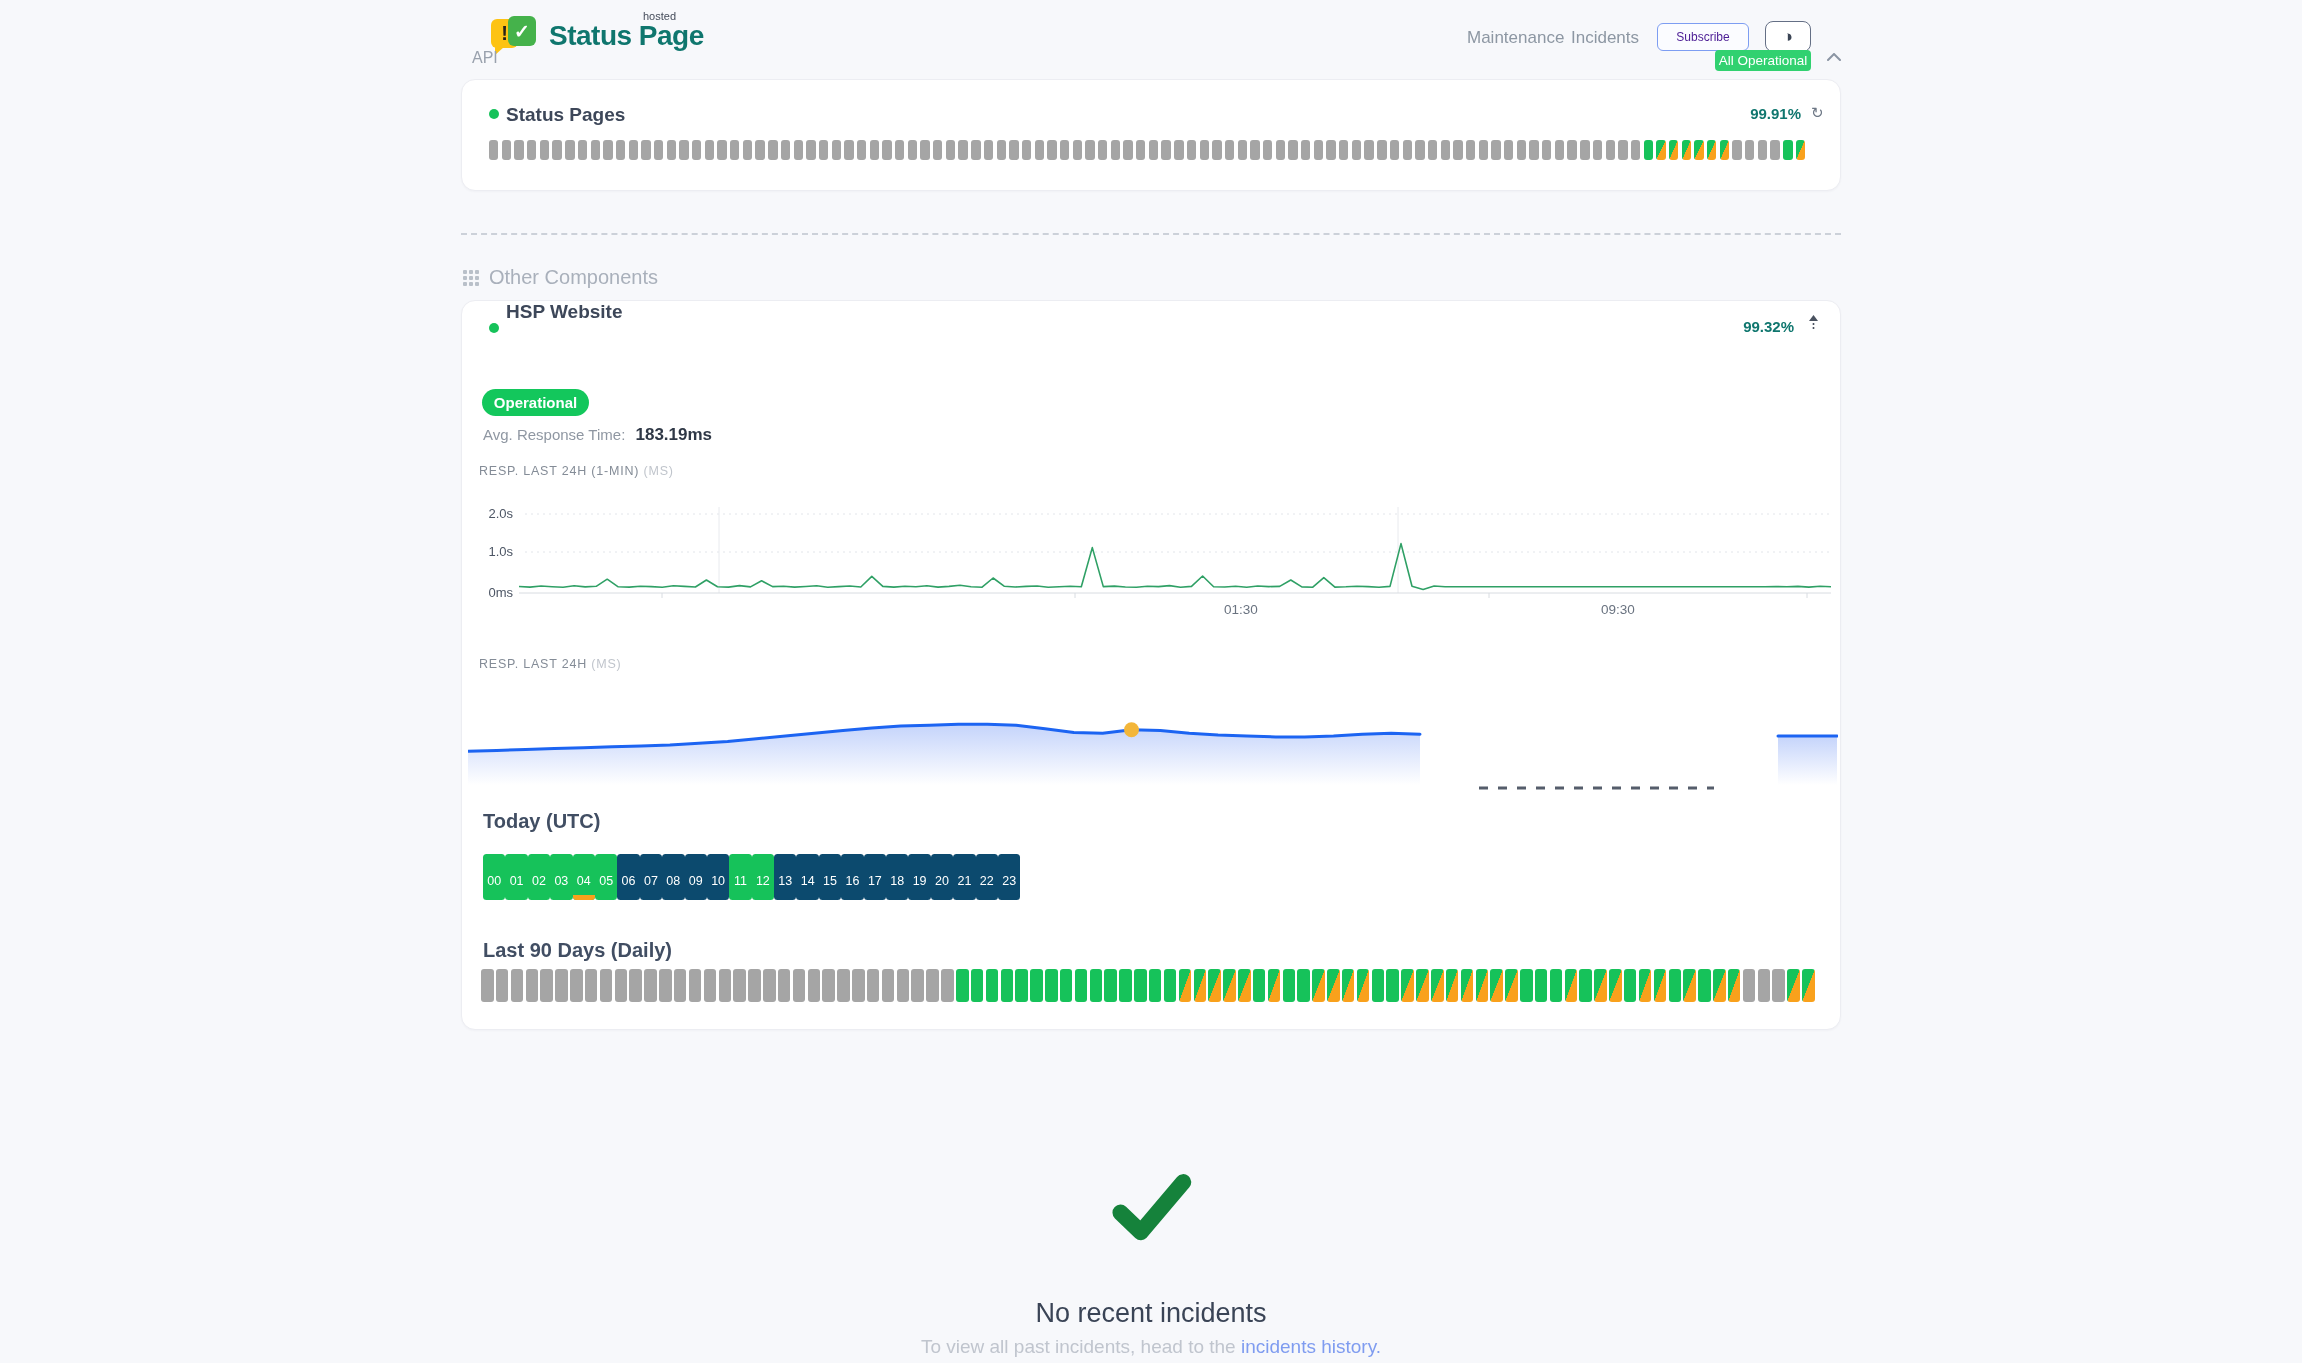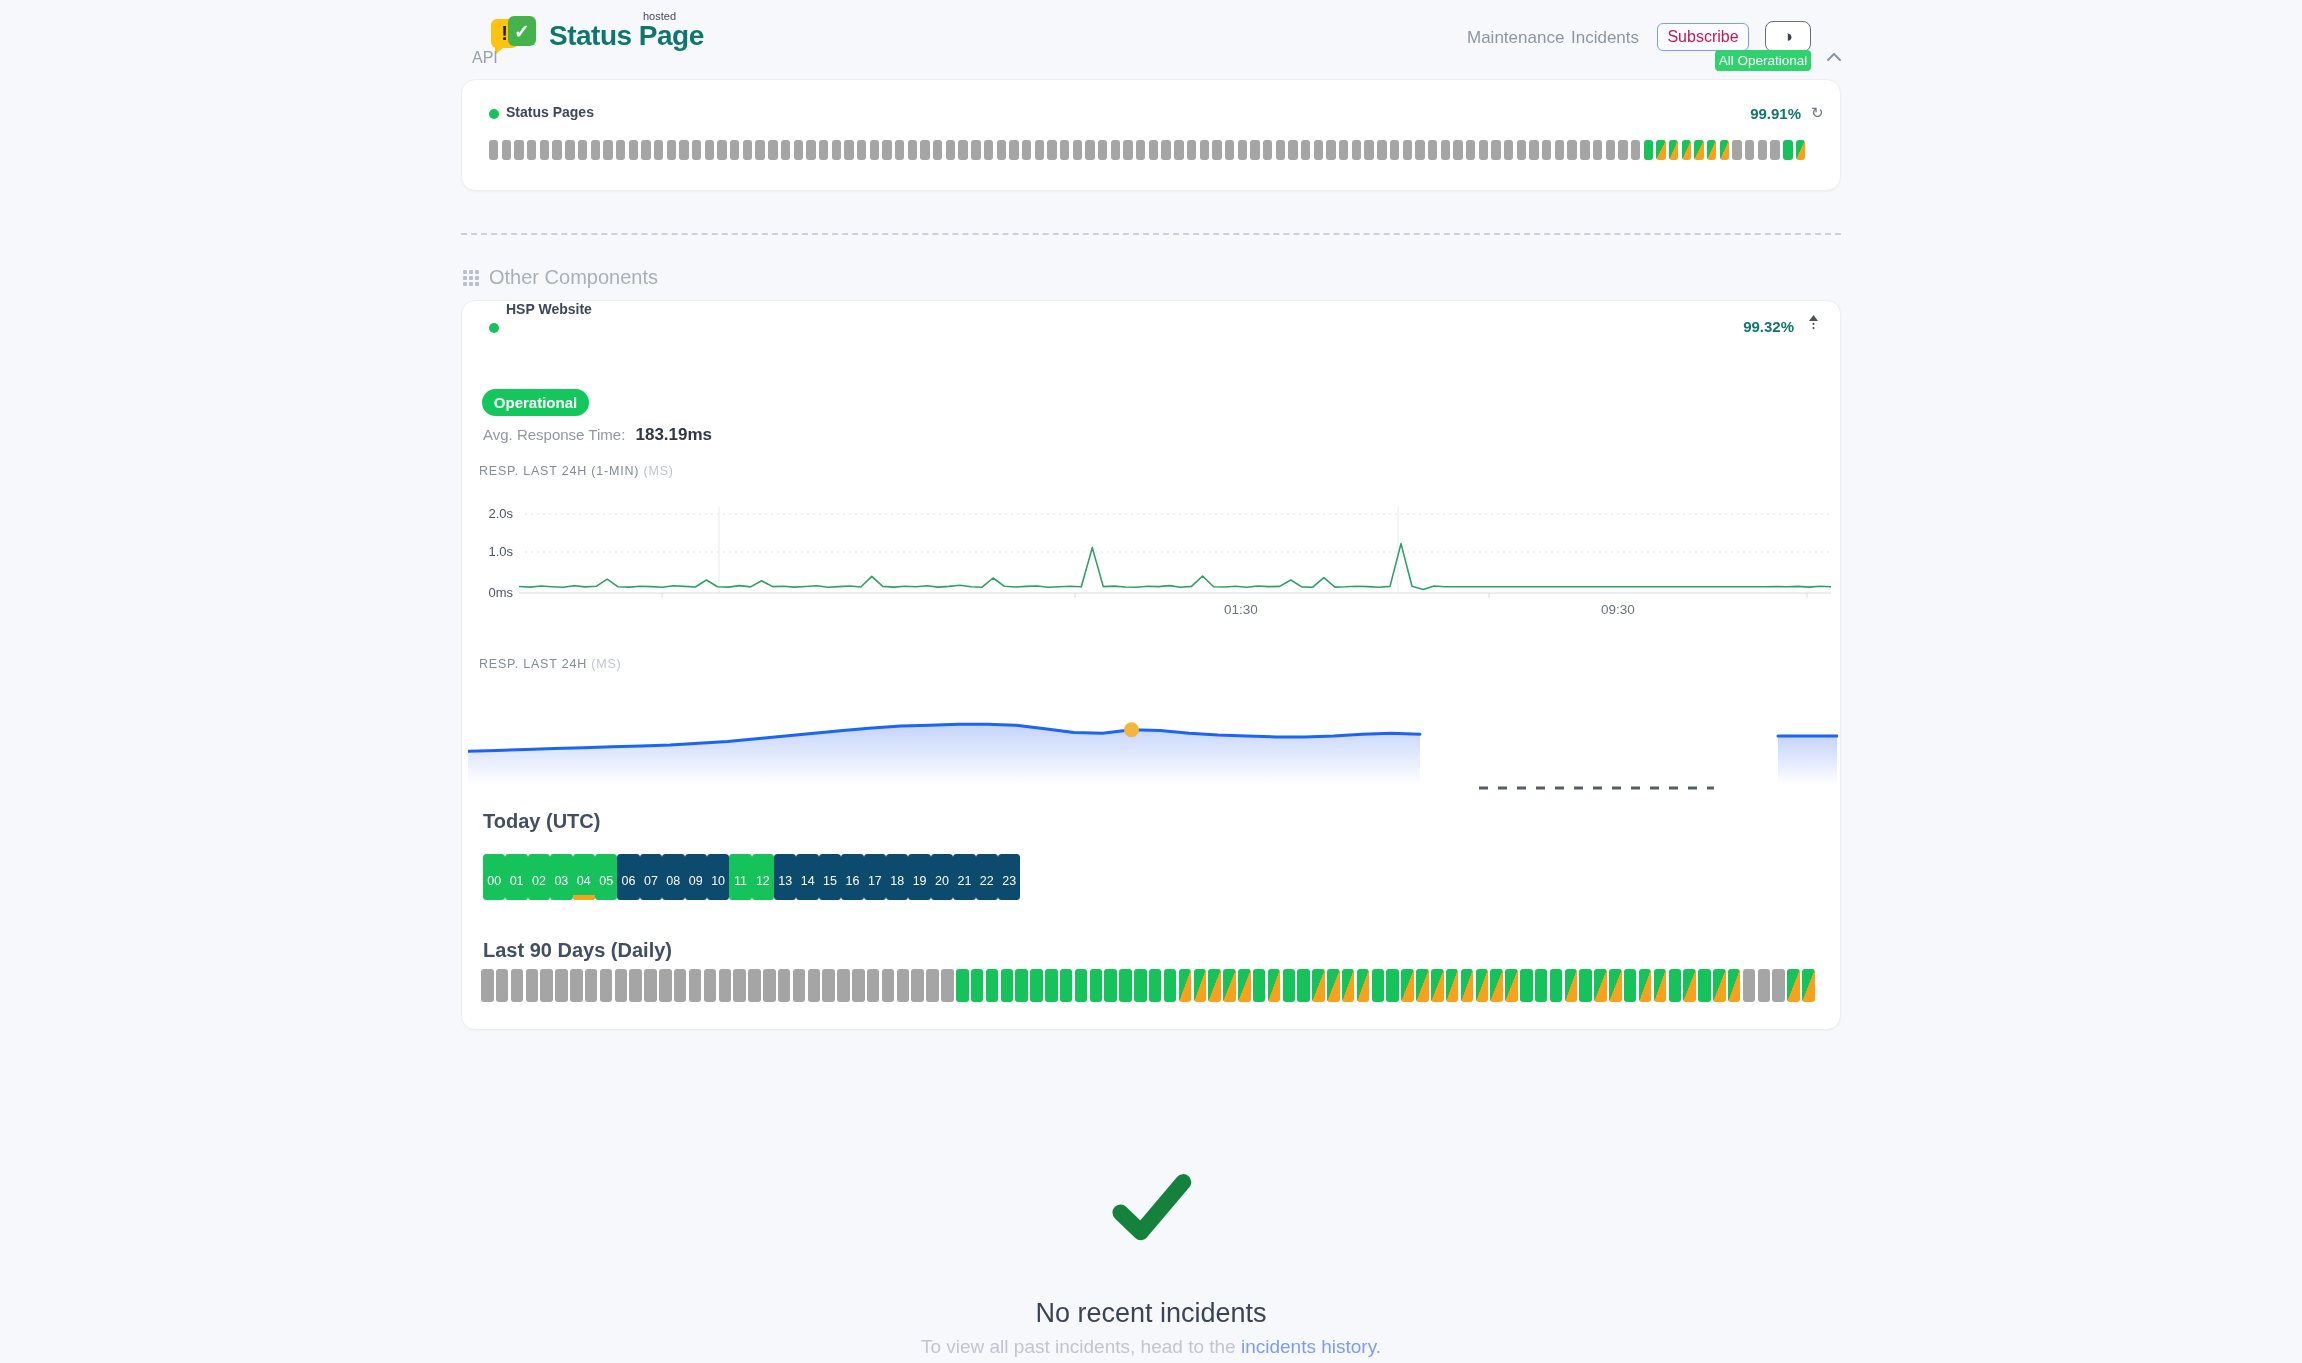--- a/index.html
+++ b/index.html
@@ -20,21 +20,21 @@
                  display:flex; align-items:center; justify-content:center; }
   .logo-text { position:absolute; left:58px; top:8px; font-size:28px; font-weight:700;
                color:#0f766e; letter-spacing:-0.5px; white-space:nowrap; }
   .logo-sup  { position:absolute; left:152px; top:-2px; font-size:11px; color:#454c5a; }
 
   .nav-item { position:absolute; top:28px; font-size:17px; color:#8d97a3; cursor:pointer; white-space:nowrap; }
   .nav-maintenance { left:1006px; }
   .nav-incidents   { left:1110px; }
   .subscribe { position:absolute; left:1196px; top:23px; width:92px; height:28px;
                border:1px solid #7d9df2; border-radius:6px; background:#fbfcff;
-               color:#be185d; font-size:16px; font-family:inherit; cursor:pointer; }
+               color:#4c1d95; font-size:12px; font-family:inherit; cursor:pointer; }
   .theme-btn { position:absolute; left:1304px; top:21px; width:46px; height:31px;
                border:1px solid #646f85; border-radius:8px; background:#fff; cursor:pointer;
                display:flex; align-items:center; justify-content:center; }
   .theme-btn span { font-size:17px; color:#3a4454; line-height:1; }
   .badge { position:absolute; left:1254px; top:50px; width:96px; height:21px; background:#31d170;
            border-radius:4px; color:#fff; font-size:13.5px; display:flex; align-items:center;
            justify-content:center; white-space:nowrap; }
   .chev  { position:absolute; left:1366px; top:53px; width:14px; height:8px; cursor:pointer; }
 
   
@@ -46,21 +46,21 @@
   .grid-icon i { background:#b9c0c9; border-radius:1px; }
 
   
   .card { position:absolute; left:0; width:1380px; background:#fff; border:1px solid #ecedf2;
           border-radius:14px; box-shadow:0 1px 2px rgba(20,30,60,.03); }
   .card1 { top:79px;  height:112px; }
   .card2 { top:300px; height:730px; }
   .divider { position:absolute; left:0; right:0; top:233px; border-top:2px dashed #ccd1d9; }
 
   .dot { position:absolute; width:10px; height:10px; border-radius:50%; background:#16c25a; }
-  .comp-name { position:absolute; font-size:14px; font-weight:600; color:#3d4759; white-space:nowrap; }
+  .comp-name { position:absolute; font-size:19px; font-weight:600; color:#3d4759; white-space:nowrap; }
   .pct { position:absolute; font-size:15px; font-weight:600; color:#0f766e; text-align:right; width:80px; }
   .card1 .dot { left:27px; top:29px; }  .card1 .comp-name { left:44px; top:24px; }
   .card1 .pct { left:1259px; top:25px; }
   .refresh { position:absolute; left:1349px; top:24px; font-size:15px; color:#6e7886; cursor:pointer; }
   .card2 .dot { left:27px; top:22px; }  .card2 .comp-name { left:44px; top:0; }
   .card2 .pct { left:1252px; top:17px; }
   .trend { position:absolute; left:1346px; top:14px; width:11px; height:17px; }
 
   
   .bars { position:absolute; left:27px; top:60px; display:flex; gap:3.3px; }

